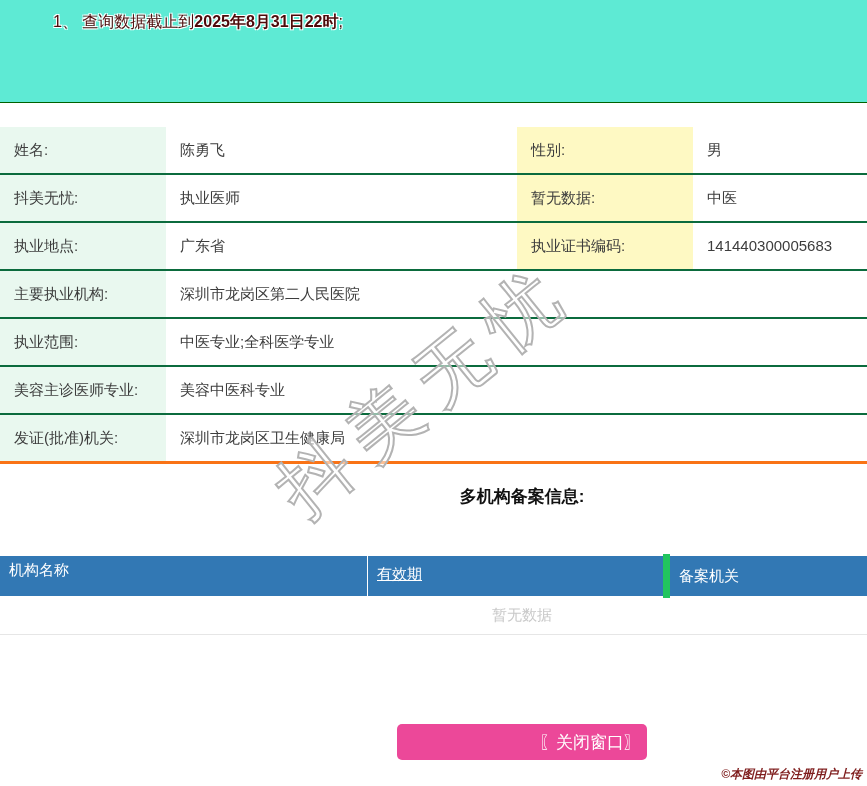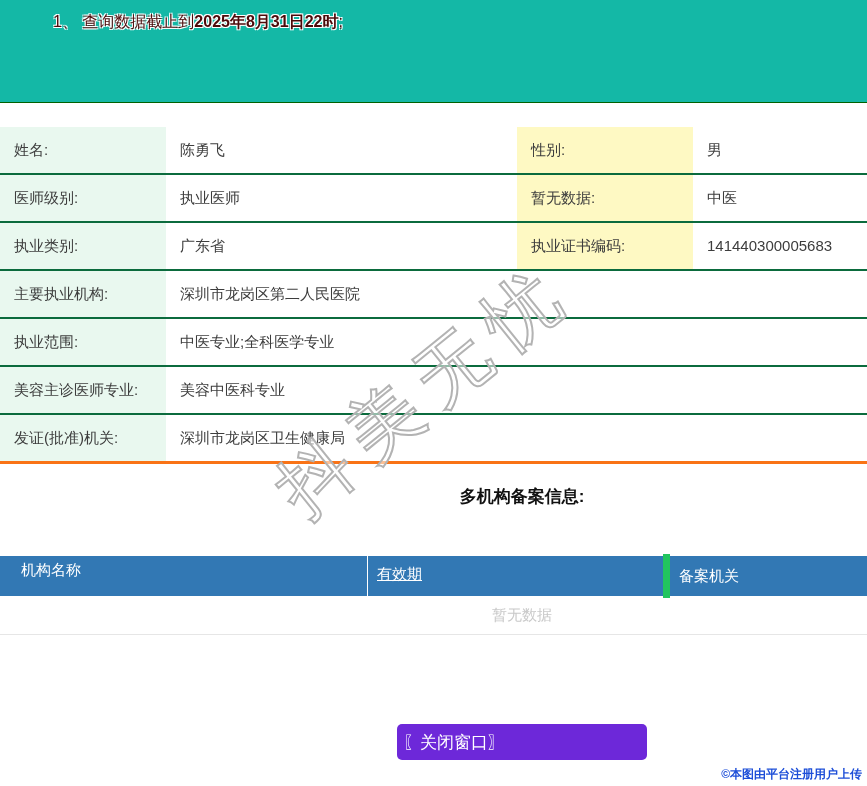--- a/index.html
+++ b/index.html
@@ -2,21 +2,21 @@
 <html><head>
 <meta charset="utf-8">
 <style>
   html,body{margin:0;padding:0;}
   body{
     width:867px;height:786px;overflow:hidden;position:relative;
     background:#ffffff;font-family:"Liberation Sans","DejaVu Sans",sans-serif;
   }
   
   .banner{
-    width:867px;height:103px;background:#14b8a6;box-sizing:border-box;
+    width:867px;height:103px;background:#5eead4;box-sizing:border-box;
     padding:6px 0 16px 53px;border-bottom:1px solid #006100;
   }
   .banner .line{
     height:31px;line-height:31px;font-size:16px;color:#4d0a0a;
     text-shadow:-1px -1px 0 #fff,1px -1px 0 #fff,-1px 1px 0 #fff,1px 1px 0 #fff;
     white-space:nowrap;
   }
   .banner .line b{font-weight:bold;}
   
   .content{width:1044px;}
@@ -33,47 +33,48 @@
   td.lbl2{background:#fef9c3;padding-left:15px;}
   
   .section-title{
     width:1044px;text-align:center;margin-top:19px;
     font-size:17px;font-weight:bold;color:#111;line-height:28px;
   }
   .org-header{
     width:1044px;height:40px;margin-top:45px;background:#3278b4;
     display:flex;align-items:center;color:#ffffff;font-size:15px;
   }
-  .org-header .c1{width:368px;box-sizing:border-box;padding-left:21px;border-right:1px solid #ffffff;height:52px;line-height:40px;}
+  .org-header .c1{width:368px;box-sizing:border-box;padding-left:9px;border-right:1px solid #ffffff;height:52px;line-height:40px;}
   .org-header .c2{width:302px;box-sizing:border-box;padding-left:9px;border-right:7px solid #22c55e;height:44px;line-height:40px;text-decoration:underline;}
   .org-header .c3{width:374px;box-sizing:border-box;padding-left:9px;height:40px;line-height:40px;}
   .org-empty{
     width:1044px;height:38px;line-height:38px;text-align:center;
     color:#c9c9c9;font-size:15px;border-bottom:1px solid #e6e6e6;
   }
   
   .btn-wrap{width:1044px;margin-top:89px;text-align:center;}
   .close-btn{
     display:inline-block;width:250px;height:36px;line-height:36px;
-    background:#6d28d9;color:#ffffff;font-size:17px;text-align:left;
+    background:#ec4899;color:#ffffff;font-size:17px;text-align:right;
     border:none;border-radius:5px;cursor:pointer;
     font-family:"Liberation Sans","DejaVu Sans",sans-serif;
   }
   
   .diag-watermark{
     position:absolute;left:425px;top:390px;z-index:5;pointer-events:none;
     transform:translate(-50%,-50%) rotate(-39deg);
     font-size:72px;letter-spacing:16px;white-space:nowrap;
     color:rgba(255,255,255,0.55);
     -webkit-text-stroke:2px #b3b3b3;
   }
   .copyright{
     position:absolute;right:5px;bottom:3px;z-index:6;
-    font-size:12px;font-weight:bold;color:#1d4ed8;white-space:nowrap;
+    font-size:12px;font-weight:bold;color:#7f1d1d;white-space:nowrap;
     text-shadow:-1px -1px 0 #fff,1px -1px 0 #fff,-1px 1px 0 #fff,1px 1px 0 #fff;
+    font-style:italic;
   }
 </style>
 </head>
 <body>
 
 <div class="banner">
   <div class="line"><span>1、</span> <span>查询数据截止到</span><b>2025年8月31日22时</b><span>;</span></div>
 </div>
 
 <div class="content">
@@ -86,27 +87,27 @@
         <col style="width:351px">
       </colgroup>
     <tbody>
         <tr>
       <td class="lbl1">姓名:</td>
       <td>陈勇飞</td>
       <td class="lbl2">性别:</td>
       <td>男</td>
     </tr>
     <tr>
-      <td class="lbl1">医师级别:</td>
+      <td class="lbl1">抖美无忧:</td>
       <td>执业医师</td>
       <td class="lbl2">暂无数据:</td>
       <td>中医</td>
     </tr>
     <tr>
-      <td class="lbl1">执业类别:</td>
+      <td class="lbl1">执业地点:</td>
       <td>广东省</td>
       <td class="lbl2">执业证书编码:</td>
       <td>141440300005683</td>
     </tr>
     <tr>
       <td class="lbl1">主要执业机构:</td>
       <td colspan="3">深圳市龙岗区第二人民医院</td>
     </tr>
     <tr>
       <td class="lbl1">执业范围:</td>

